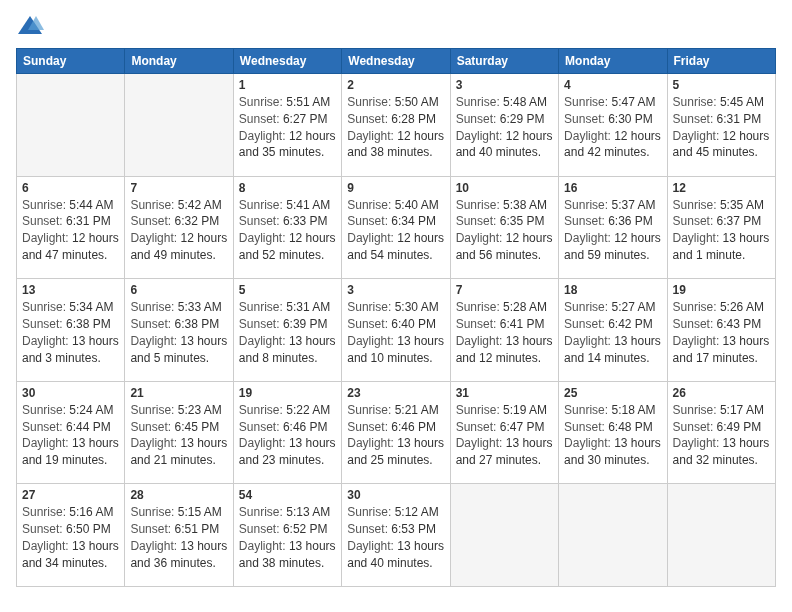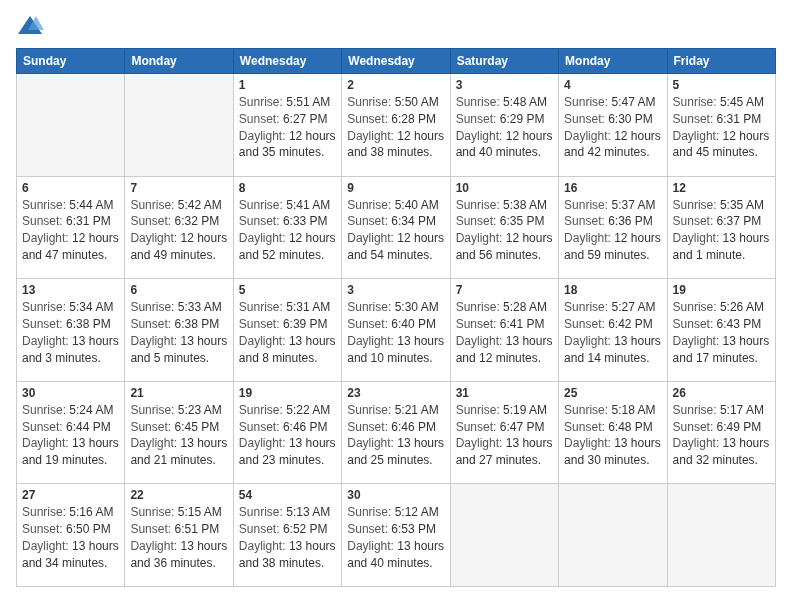--- a/index.html
+++ b/index.html
@@ -245,21 +245,21 @@
             <span class="day-num">26</span>
             <div class="day-info"><span class="label">Sunrise: </span>5:17 AM<br><span class="label">Sunset: </span>6:49 PM<br><span class="label">Daylight: </span>13 hours and 32 minutes.</div>
           </td>
         </tr>
         <tr class="last-row">
           <td>
             <span class="day-num">27</span>
             <div class="day-info"><span class="label">Sunrise: </span>5:16 AM<br><span class="label">Sunset: </span>6:50 PM<br><span class="label">Daylight: </span>13 hours and 34 minutes.</div>
           </td>
           <td>
-            <span class="day-num">22</span>
+            <span class="day-num">28</span>
             <div class="day-info"><span class="label">Sunrise: </span>5:15 AM<br><span class="label">Sunset: </span>6:51 PM<br><span class="label">Daylight: </span>13 hours and 36 minutes.</div>
           </td>
           <td>
             <span class="day-num">54</span>
             <div class="day-info"><span class="label">Sunrise: </span>5:13 AM<br><span class="label">Sunset: </span>6:52 PM<br><span class="label">Daylight: </span>13 hours and 38 minutes.</div>
           </td>
           <td>
             <span class="day-num">30</span>
             <div class="day-info"><span class="label">Sunrise: </span>5:12 AM<br><span class="label">Sunset: </span>6:53 PM<br><span class="label">Daylight: </span>13 hours and 40 minutes.</div>
           </td>

